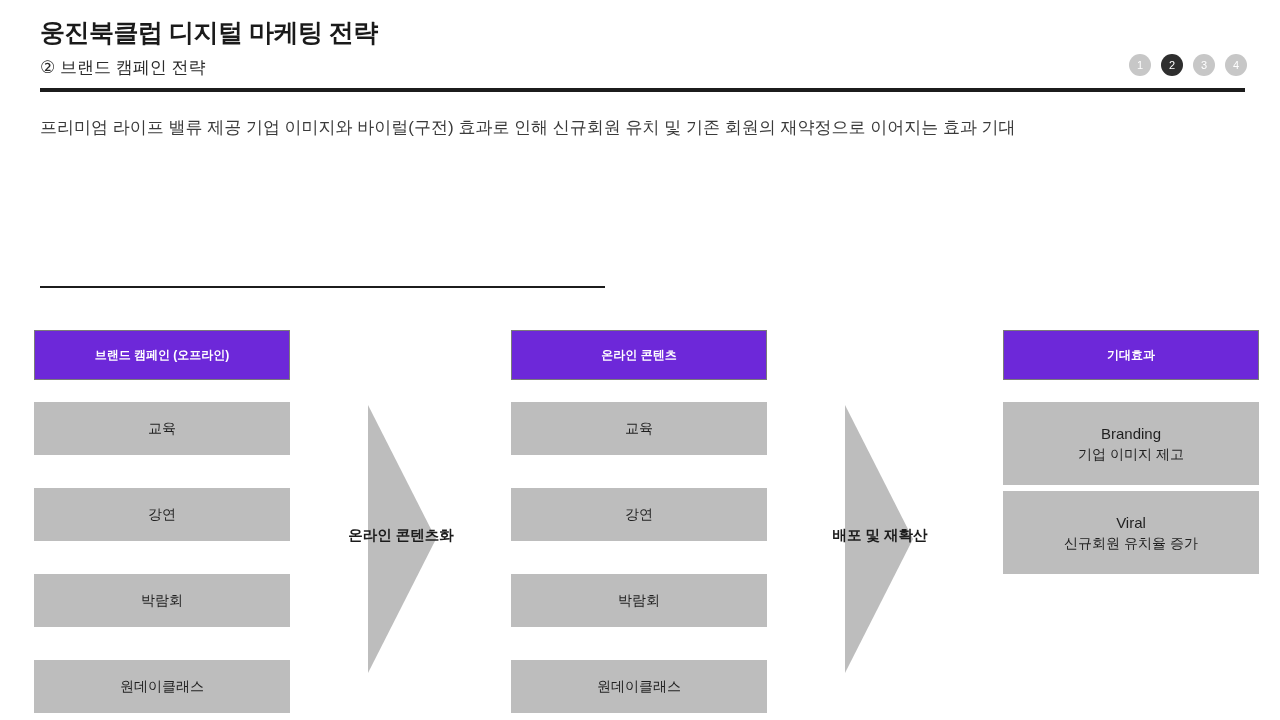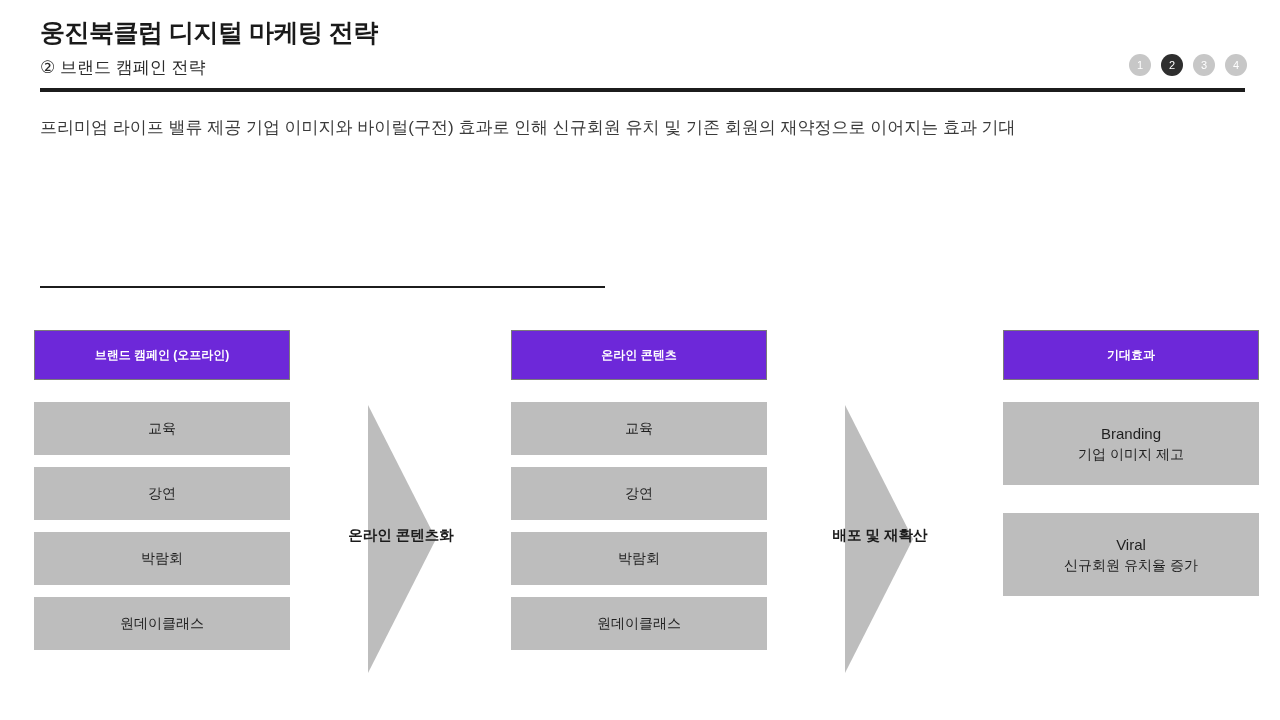--- a/index.html
+++ b/index.html
@@ -138,22 +138,22 @@
     align-items: center;
     justify-content: center;
     text-align: center;
   }
 
   .col-items {
     margin-top: 22px;
     display: flex;
     flex-direction: column;
   }
-  .col-1 .col-items, .col-2 .col-items { gap: 12px; }
-  .col-3 .col-items { gap: 28px; }
+  .col-1 .col-items, .col-2 .col-items { gap: 33px; }
+  .col-3 .col-items { gap: 6px; }
 
   .box {
     box-sizing: border-box;
     width: 100%;
     background: #bdbdbd;
     color: #222222;
     font-size: 13.5px;
     display: flex;
     flex-direction: column;
     align-items: center;

